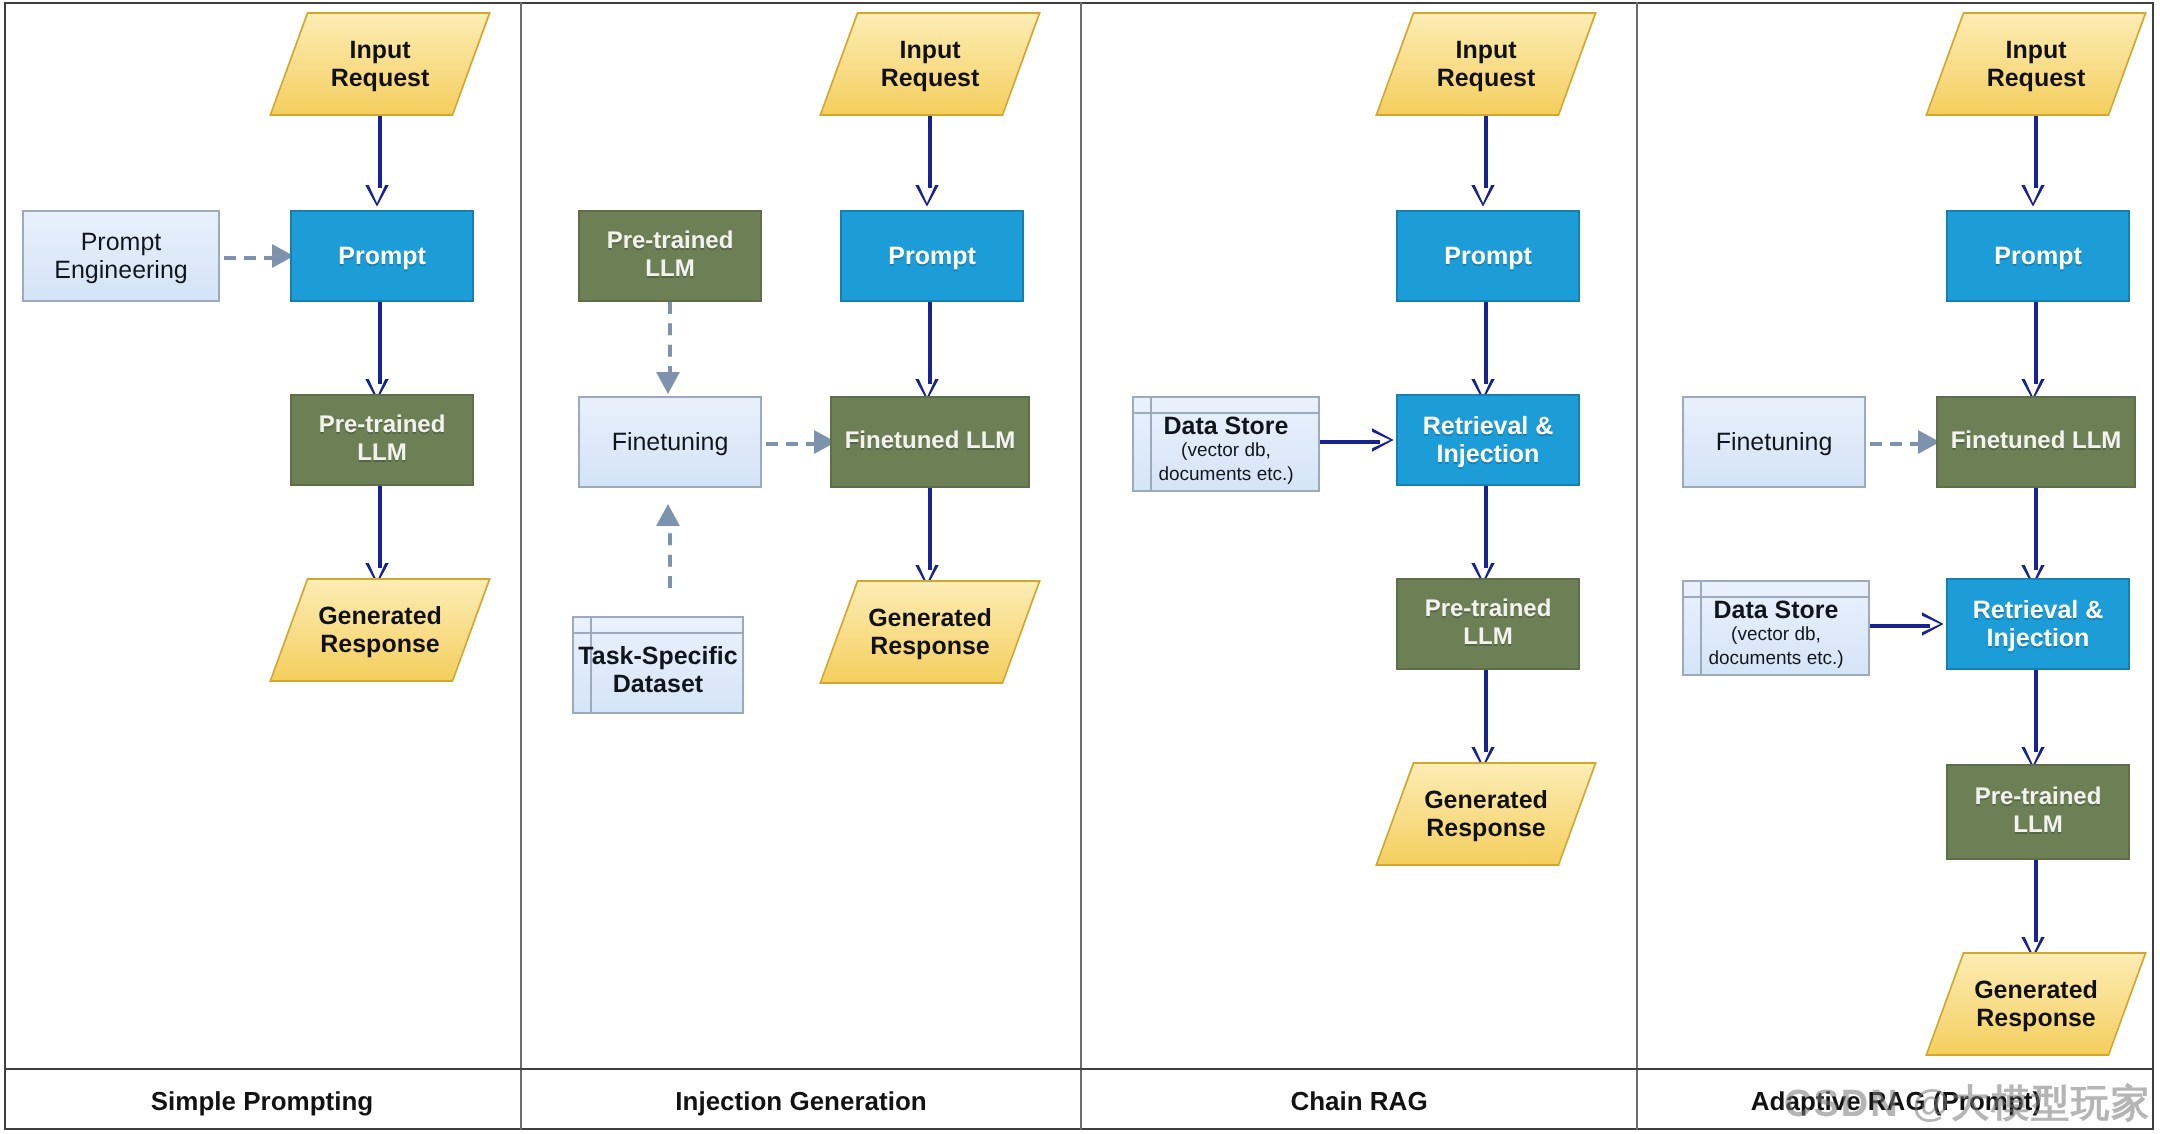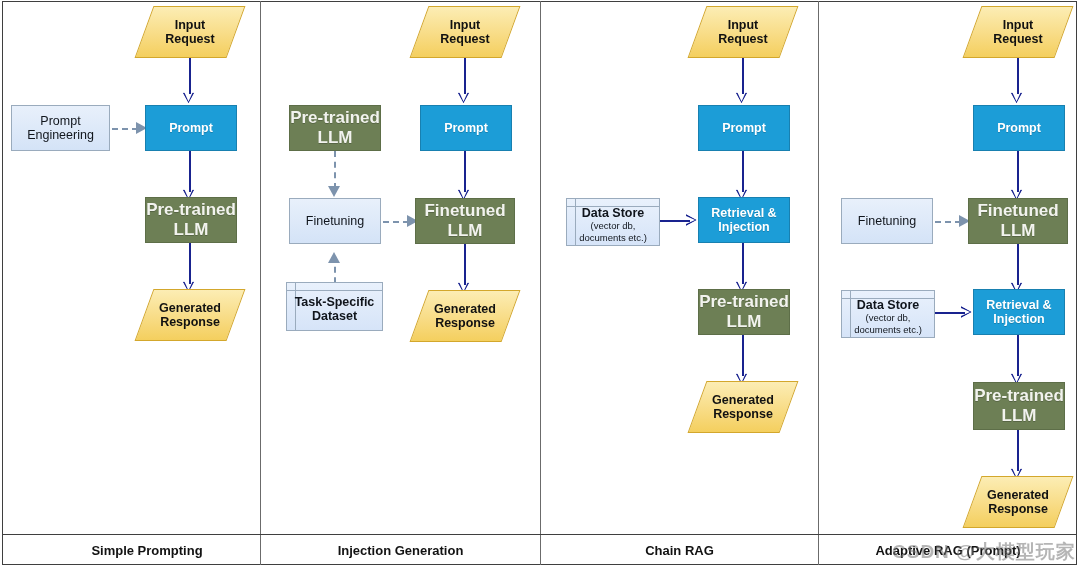--- a/index.html
+++ b/index.html
@@ -10,21 +10,21 @@
   .frame{position:absolute;left:2px;top:1px;width:1075px;height:564px;border:1px solid #3f3f3f;box-sizing:border-box;}
   .vdiv{position:absolute;top:1px;width:0;border-left:1px solid #6b6b6b;}
   .hdiv{position:absolute;left:2px;width:1075px;height:0;border-top:1px solid #3f3f3f;}
 
   
   .node{position:absolute;box-sizing:border-box;display:flex;align-items:center;justify-content:center;
         text-align:center;line-height:1.15;}
 
   .n-blue{background:#1c9dd7;border:1px solid #1880b0;color:#ffffff;font-weight:bold;font-size:12.5px;
           text-shadow:0 1px 0 rgba(0,0,0,.18);}
-  .n-green{background:#6d7f55;border:1px solid #5d6e48;color:#f2f3ee;font-weight:bold;font-size:17px;
+  .n-green{background:#6d7f55;border:1px solid #5d6e48;color:#f2f3ee;font-weight:bold;font-size:12px;
            text-shadow:0 1px 0 rgba(0,0,0,.2);}
   .n-lblue{background:linear-gradient(#e8f0fb,#d4e3f7);border:1px solid #9aabbd;color:#10151c;
            font-weight:normal;font-size:12.5px;}
   .n-table{background:linear-gradient(#e9f1fc,#d6e4f8);border:1px solid #9aabbd;color:#10151c;font-size:12.5px;
            flex-direction:column;}
   .n-table .tbl-top{position:absolute;left:0;right:0;top:7px;height:0;border-top:1px solid #9aabbd;}
   .n-table .tbl-left{position:absolute;top:0;bottom:0;left:8px;width:0;border-left:1px solid #9aabbd;}
   .n-table .tbl-body{position:relative;z-index:2;display:flex;flex-direction:column;
             justify-content:center;width:100%;height:100%;padding-top:5px;box-sizing:border-box;}
   .ds-title{font-weight:bold;font-size:12.5px;}
@@ -124,21 +124,21 @@
 
   <div class="node n-lblue" style="left:289px;top:198px;width:92px;height:46px;">
     <span>Finetuning</span>
   </div>
   <div class="dline-h" style="left:383px;top:221px;width:26px;"></div>
   <div class="dart-rt" style="left:407px;top:215px;"></div>
 
   <div class="dline-v" style="left:334px;top:256px;height:38px;"></div>
   <div class="dart-up" style="left:328px;top:252px;"></div>
 
-  <div class="node n-table" style="left:286px;top:282px;width:97px;height:49px;">
+  <div class="node n-table" style="left:286px;top:308px;width:86px;height:49px;">
     <div class="tbl-top"></div>
     <div class="tbl-left"></div>
     <div class="tbl-body">
       <span style="white-space:pre-line;font-weight:bold;">Task-Specific
 Dataset</span>
     </div>
   </div>
 
   <div class="node n-blue" style="left:420px;top:105px;width:92px;height:46px;">
     <span>Prompt</span>
@@ -255,20 +255,20 @@
   </div>
   <div class="vline" style="left:1017px;top:430px;height:41px;"></div>
   <div class="arrowrt" style="left:1011px;top:468px;transform:rotate(90deg);"></div>
 
   <div class="node n-para" style="left:972px;top:476px;width:92px;height:52px;">
     <div class="para-bg"></div>
     <div class="lbl" style="white-space:pre-line;">Generated
 Response</div>
   </div>
 
-  <div class="flabel" style="left:18px;width:258px;">Simple Prompting</div>
+  <div class="flabel" style="left:2px;width:258px;">Simple Prompting</div>
   <div class="flabel" style="left:261px;width:279px;">Injection Generation</div>
   <div class="flabel" style="left:541px;width:277px;">Chain RAG</div>
   <div class="flabel" style="left:819px;width:258px;">Adaptive RAG (Prompt)</div>
 
   <div class="wm" style="left:892px;top:539px;">CSDN @大模型玩家</div>
 
 </div>
 
 </body></html>

